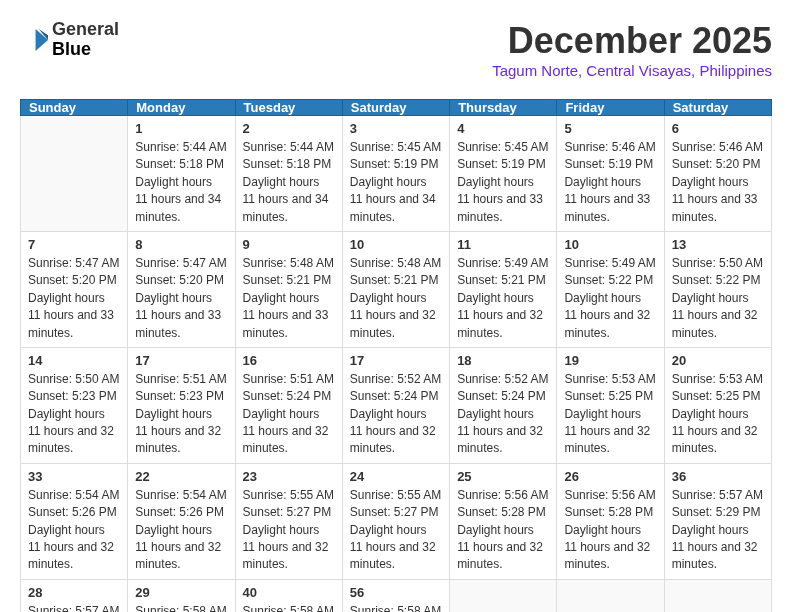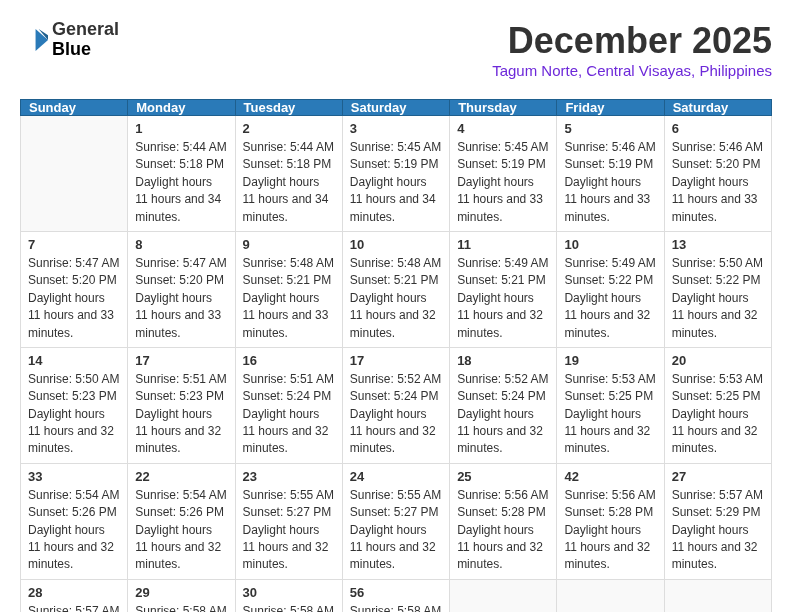--- a/index.html
+++ b/index.html
@@ -348,30 +348,30 @@
         <td>
         <div class="day-num">25</div>
         <div class="day-info">
           Sunrise: 5:56 AM<br>
           Sunset: 5:28 PM<br>
           Daylight hours<br>
           11 hours and 32 minutes.
         </div>
       </td>
         <td>
-        <div class="day-num">42</div>
+        <div class="day-num">26</div>
         <div class="day-info">
           Sunrise: 5:56 AM<br>
           Sunset: 5:28 PM<br>
           Daylight hours<br>
           11 hours and 32 minutes.
         </div>
       </td>
         <td>
-        <div class="day-num">27</div>
+        <div class="day-num">36</div>
         <div class="day-info">
           Sunrise: 5:57 AM<br>
           Sunset: 5:29 PM<br>
           Daylight hours<br>
           11 hours and 32 minutes.
         </div>
       </td>
       </tr>
       <tr>
         <td>
@@ -386,21 +386,21 @@
         <td>
         <div class="day-num">29</div>
         <div class="day-info">
           Sunrise: 5:58 AM<br>
           Sunset: 5:30 PM<br>
           Daylight hours<br>
           11 hours and 32 minutes.
         </div>
       </td>
         <td>
-        <div class="day-num">30</div>
+        <div class="day-num">40</div>
         <div class="day-info">
           Sunrise: 5:58 AM<br>
           Sunset: 5:31 PM<br>
           Daylight hours<br>
           11 hours and 32 minutes.
         </div>
       </td>
         <td>
         <div class="day-num">56</div>
         <div class="day-info">

